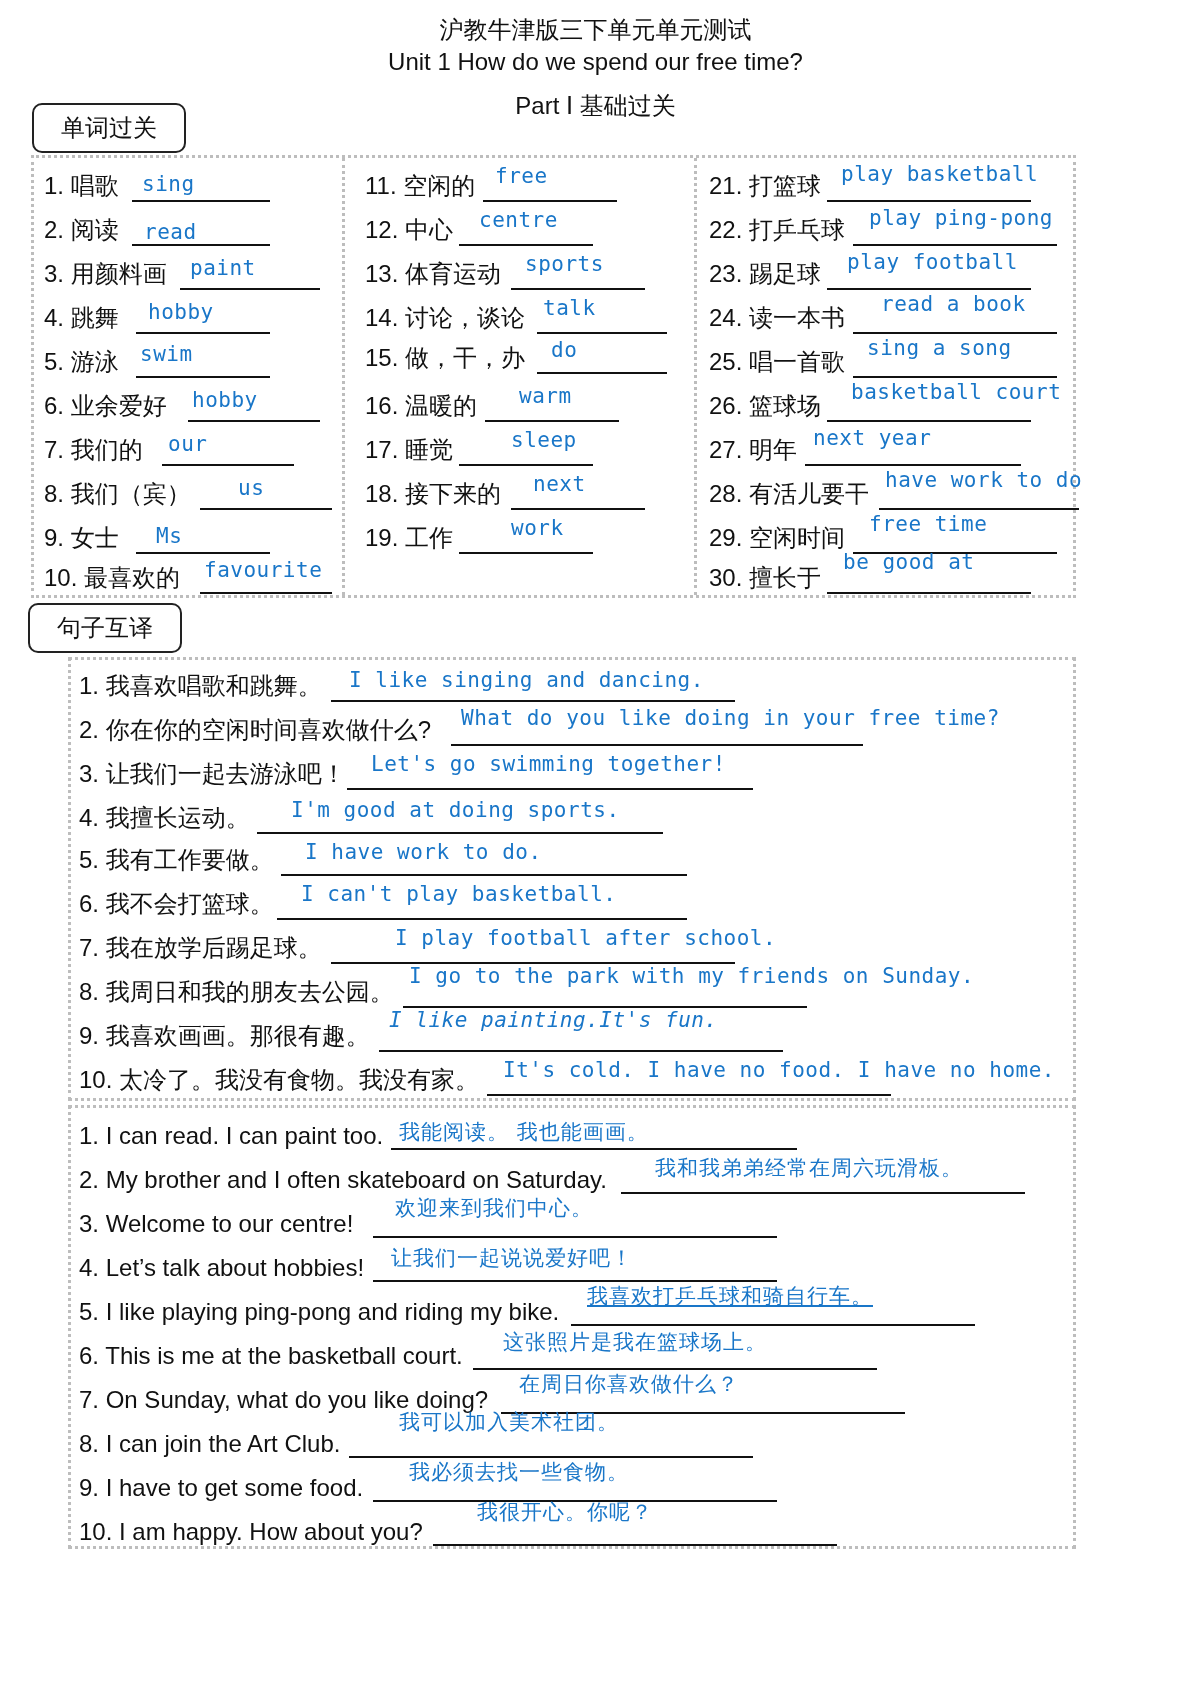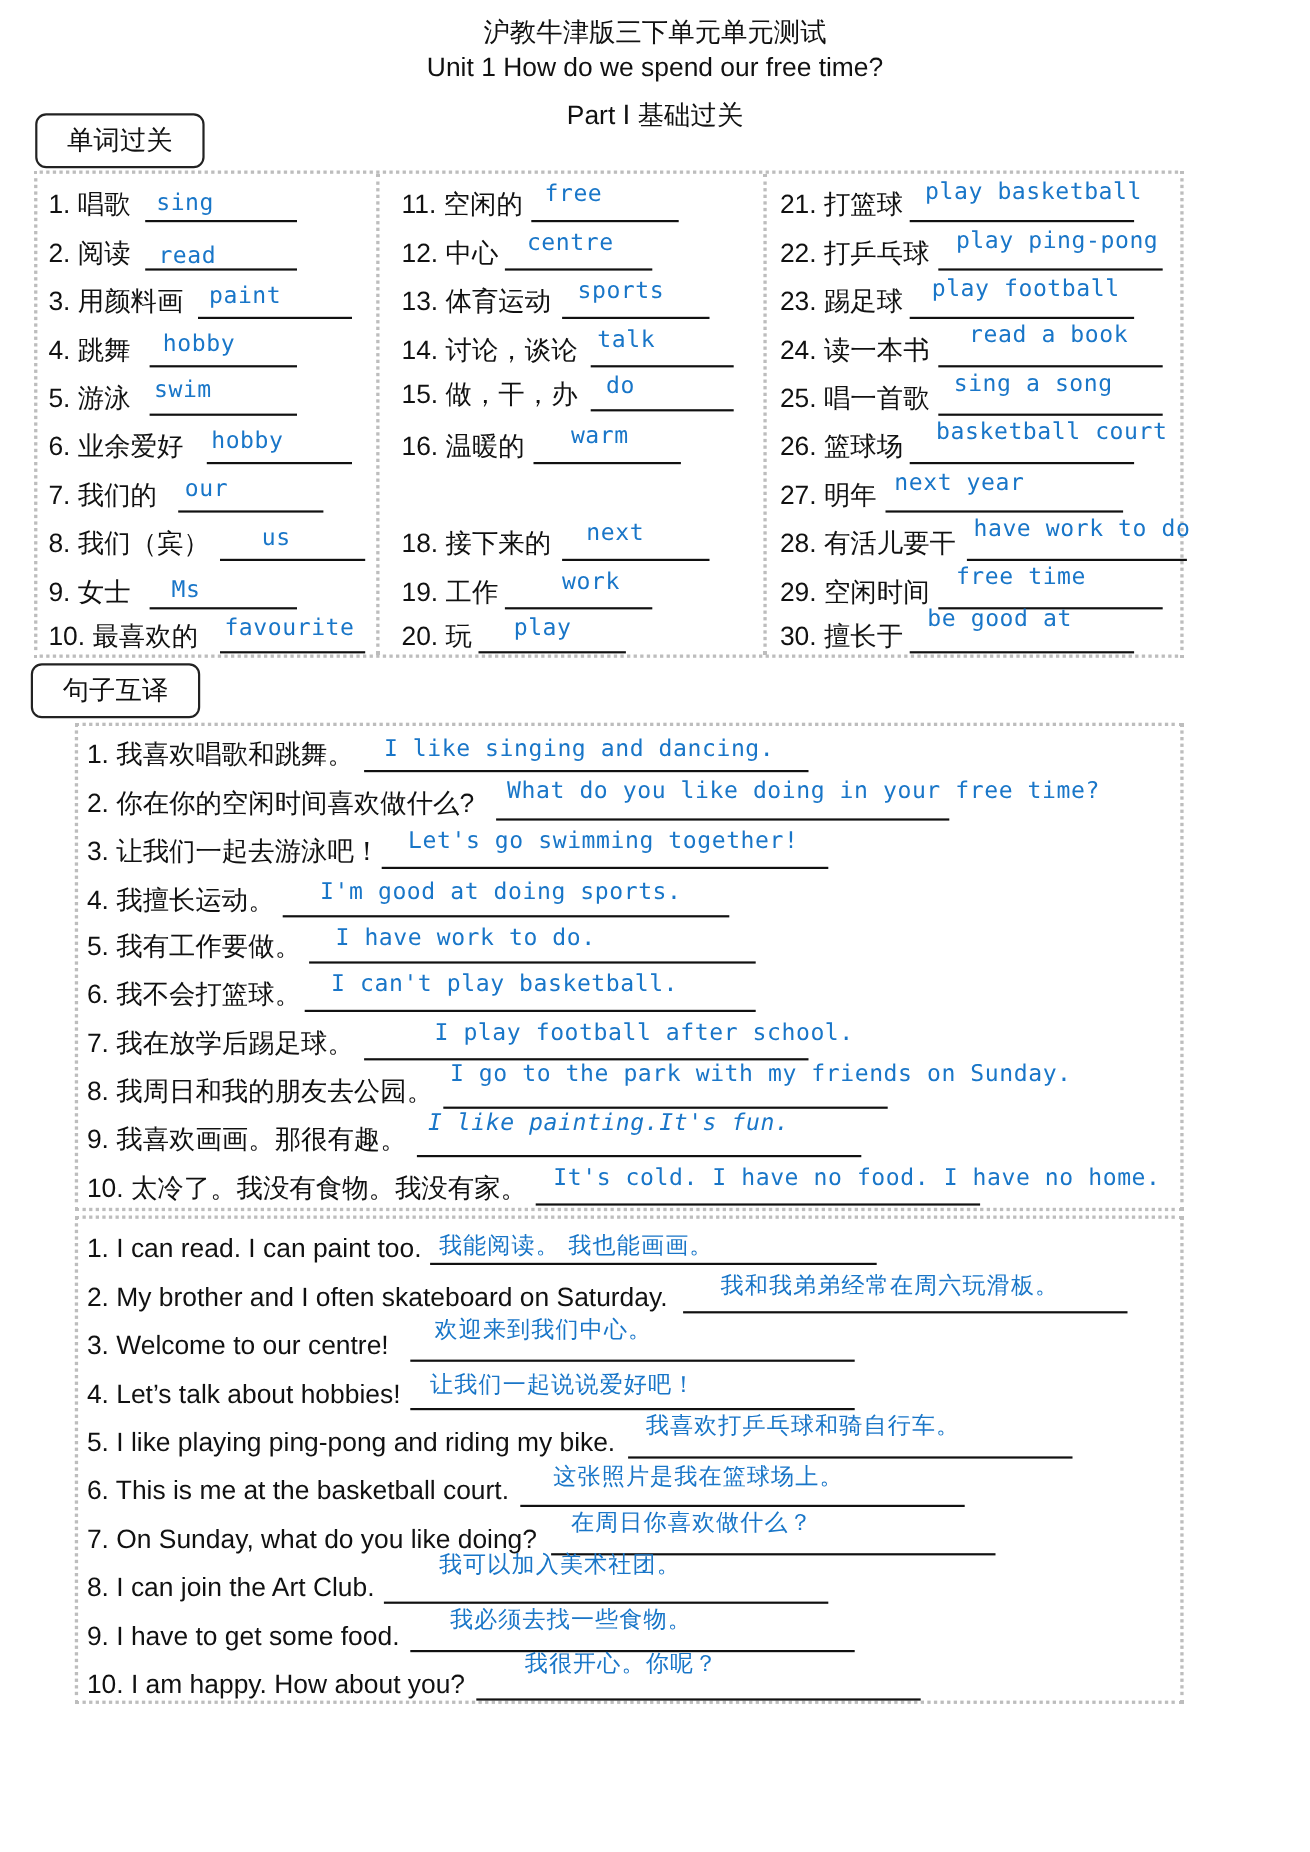--- a/index.html
+++ b/index.html
@@ -114,34 +114,34 @@
     <div class="wrow" style="left:20px; top:178px; width:320px;">
       <span class="lbl">15. 做，干，办</span>
       <span class="blank" style="left:172px; width:130px;"></span>
       <span class="ans" style="left:186px; top:2px;">do</span>
     </div>
     <div class="wrow" style="left:20px; top:226px; width:320px;">
       <span class="lbl">16. 温暖的</span>
       <span class="blank" style="left:120px; width:134px;"></span>
       <span class="ans" style="left:154px; top:0px;">warm</span>
     </div>
+    <div class="wrow" style="left:20px; top:270px; width:320px;">
+      <span class="lbl">17. 睡觉</span>
+      <span class="blank" style="left:94px; width:134px;"></span>
+      <span class="ans" style="left:146px; top:0px;">sleep</span>
+    </div>
     <div class="wrow" style="left:20px; top:314px; width:320px;">
       <span class="lbl">18. 接下来的</span>
       <span class="blank" style="left:146px; width:134px;"></span>
       <span class="ans" style="left:168px; top:0px;">next</span>
     </div>
     <div class="wrow" style="left:20px; top:358px; width:320px;">
       <span class="lbl">19. 工作</span>
       <span class="blank" style="left:94px; width:134px;"></span>
       <span class="ans" style="left:146px; top:0px;">work</span>
-    </div>
-    <div class="wrow" style="left:20px; top:398px; width:320px;">
-      <span class="lbl">20. 玩</span>
-      <span class="blank" style="left:70px; width:134px;"></span>
-      <span class="ans" style="left:102px; top:2px;">play</span>
     </div>
   </div>
 
   <div class="col" style="left:660px; width:380px;">
     <div class="wrow" style="left:12px; top:6px; width:370px;">
       <span class="lbl">21. 打篮球</span>
       <span class="blank" style="left:118px; width:204px;"></span>
       <span class="ans" style="left:132px; top:-2px;">play basketball</span>
     </div>
     <div class="wrow" style="left:12px; top:50px; width:370px;">
@@ -264,21 +264,21 @@
     <span class="ans cn-ans" style="left:316px; top:-4px;">欢迎来到我们中心。</span>
   </div>
   <div class="srow" style="left:8px; top:134px;">
     <span class="lbl">4. Let’s talk about hobbies!</span>
     <span class="blank" style="left:294px; width:404px;"></span>
     <span class="ans cn-ans" style="left:312px; top:2px;text-align:center;">让我们一起说说爱好吧！</span>
   </div>
   <div class="srow" style="left:8px; top:178px;">
     <span class="lbl">5. I like playing ping-pong and riding my bike.</span>
     <span class="blank" style="left:492px; width:404px;"></span>
-    <span class="ans cn-ans" style="left:508px; top:-4px;">我喜欢打乒乓球和骑自行车。</span>
+    <span class="ans cn-ans" style="left:508px; top:-4px;text-decoration:underline;">我喜欢打乒乓球和骑自行车。</span>
   </div>
   <div class="srow" style="left:8px; top:222px;">
     <span class="lbl">6. This is me at the basketball court.</span>
     <span class="blank" style="left:394px; width:404px;"></span>
     <span class="ans cn-ans" style="left:424px; top:-2px;">这张照片是我在篮球场上。</span>
   </div>
   <div class="srow" style="left:8px; top:266px;">
     <span class="lbl">7. On Sunday, what do you like doing?</span>
     <span class="blank" style="left:422px; width:404px;"></span>
     <span class="ans cn-ans" style="left:440px; top:-4px;">在周日你喜欢做什么？</span>

